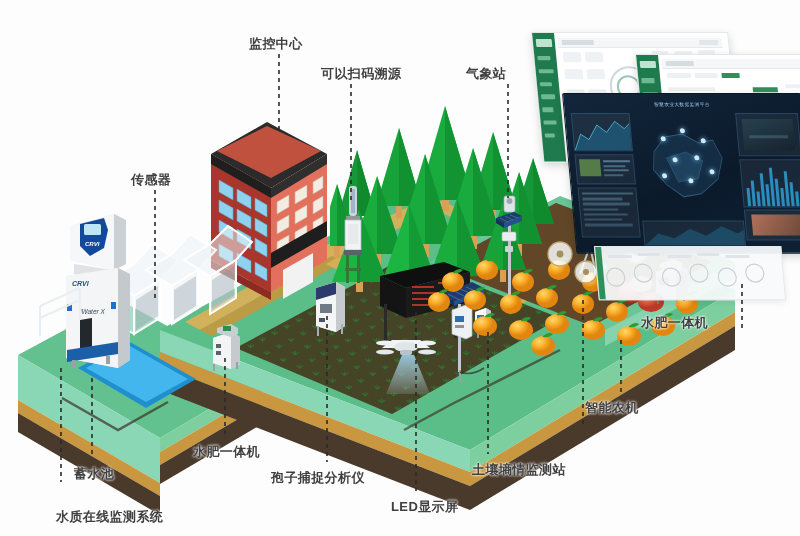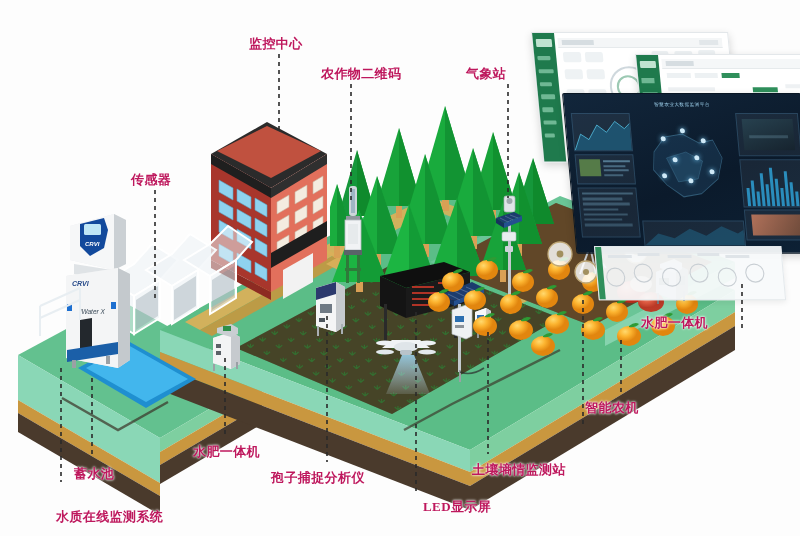--- a/index.html
+++ b/index.html
@@ -6,28 +6,27 @@
   body{
     width:800px;height:536px;overflow:hidden;
     background:#ffffff;
     font-family:"Liberation Sans","DejaVu Sans",sans-serif;
   }
   #stage{position:relative;width:800px;height:536px;overflow:hidden;background:#fdfdfd;}
 
   
   .lbl{
     position:absolute;
-    color:#be185d;
+    color:#404040;
     font-size:13px;
     font-weight:700;
     line-height:16px;
     white-space:pre;
     letter-spacing:.4px;
     text-shadow:0 0 2px #fff,0 0 3px #fff;
-    font-family:Liberation Serif, serif;
   }
 
   
   .bld{position:absolute;}
 
   
   .screen{position:absolute;box-shadow:0 3px 9px rgba(0,0,0,.16);}
   .scr-light{background:#fff;border:1px solid #e3e7ea;}
   .scr-side{position:absolute;left:0;top:0;bottom:0;width:11%;background:#1f7a4d;}
 
@@ -901,25 +900,25 @@
       <line x1="327" y1="316" x2="327" y2="462"></line>
       <line x1="416" y1="312" x2="416" y2="491"></line>
       <line x1="488" y1="332" x2="488" y2="454"></line>
       <line x1="583" y1="300" x2="583" y2="424"></line>
       <line x1="621" y1="340" x2="621" y2="394"></line>
       <line x1="742" y1="284" x2="742" y2="330"></line>
     </g>
   </svg>
 
   <div class="lbl" style="left:249px;top:36px;">监控中心</div>
-  <div class="lbl" style="left:321px;top:66px;">农作物二维码</div>
+  <div class="lbl" style="left:321px;top:66px;">可以扫码溯源</div>
   <div class="lbl" style="left:466px;top:66px;">气象站</div>
   <div class="lbl" style="left:131px;top:172px;">传感器</div>
   <div class="lbl" style="left:641px;top:315px;">水肥一体机</div>
   <div class="lbl" style="left:585px;top:400px;">智能农机</div>
   <div class="lbl" style="left:472px;top:462px;">土壤墒情监测站</div>
-  <div class="lbl" style="left:391px;top:499px;margin-left:32px;">LED显示屏</div>
+  <div class="lbl" style="left:391px;top:499px;">LED显示屏</div>
   <div class="lbl" style="left:271px;top:470px;">孢子捕捉分析仪</div>
   <div class="lbl" style="left:193px;top:444px;">水肥一体机</div>
   <div class="lbl" style="left:74px;top:466px;">蓄水池</div>
   <div class="lbl" style="left:56px;top:509px;">水质在线监测系统</div>
 
 </div>
 
 </body></html>

